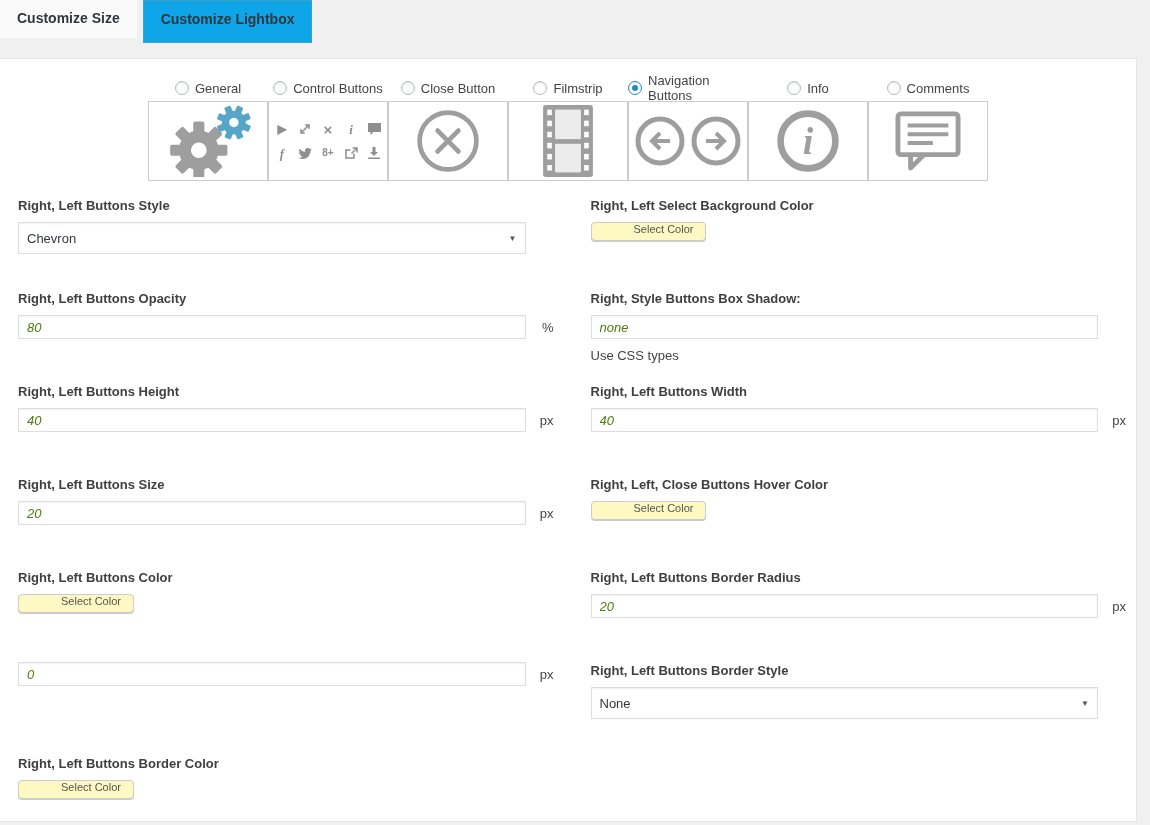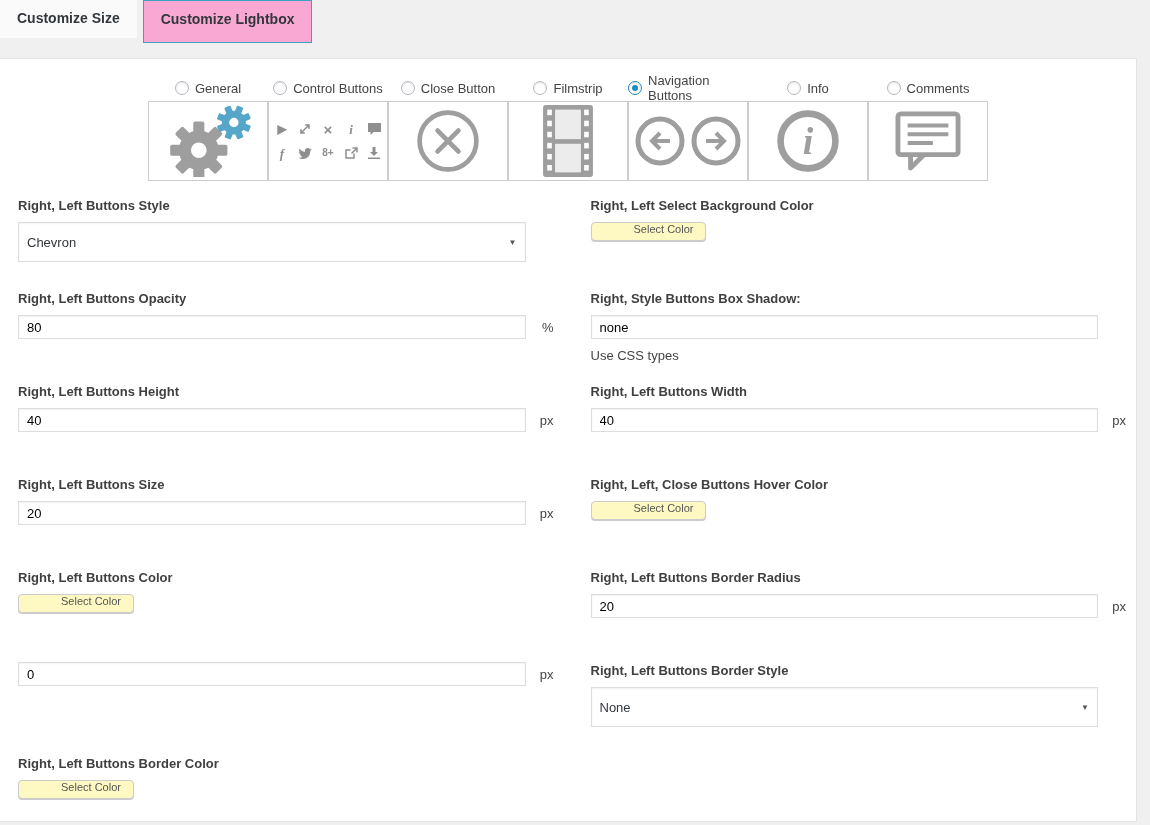--- a/index.html
+++ b/index.html
@@ -7,21 +7,21 @@
   body {
     font-family: "Liberation Sans", sans-serif;
     background:#ffffff;
   }
   .page { width:1150px; height:825px; background:#f0f0f1; overflow:hidden; }
 
   
   .tabs-bar { height:58px; background:#f0f0f1; display:flex; align-items:flex-start; }
   .tab { font-size:14px; font-weight:bold; color:#32373c; cursor:pointer; white-space:nowrap; }
   .tab-feed { background:#fafafa; padding:10px 17px; height:38px; }
-  .tab-lightbox { background:#f9a8d4; border:1px solid #3ea1c2; padding:10px 17px; height:43px; margin-left:6px; }
+  .tab-lightbox { background:#0ea5e9; border:1px solid #3ea1c2; padding:10px 17px; height:43px; margin-left:6px; }
 
   
   .panel { margin-right:13px; background:#ffffff; border:1px solid #e4e4e4; border-left:none; height:764px; }
 
   
   .icon-row { display:flex; justify-content:center; padding-top:21px; }
   .icon-group { width:120px; }
   .radio-line { display:flex; align-items:center; justify-content:center; gap:6px; margin-bottom:5px; height:16px; cursor:pointer; }
   .radio { width:14px; height:14px; border-radius:50%; border:1px solid #b4b9be; background:#fff;
            display:inline-block; position:relative; box-shadow:inset 0 1px 2px rgba(0,0,0,.12); flex:0 0 auto; }
@@ -35,24 +35,24 @@
   .ctrl-item { width:15px; height:14px; display:flex; align-items:center; justify-content:center;
                font-size:12px; font-weight:bold; line-height:1; }
   .serif-i { font-family:"Liberation Serif", serif; font-style:italic; font-weight:bold; font-size:13px; }
 
   
   .form-grid { display:grid; grid-template-columns:1fr 1fr; column-gap:65px; padding:16px 38px 0 18px; }
   .field { height:49px; margin-bottom:44px; }
   .field-label { font-size:13px; font-weight:bold; color:#404040; margin-bottom:8px; line-height:17px; }
   .control-row { display:flex; align-items:center; position:relative; }
   .text-input { flex:1; height:24px; border:1px solid #ddd; background:#fff; padding:0 8px;
-                font-size:13px; color:#000000; font-family:"Liberation Sans", sans-serif;
-                box-shadow:inset 0 1px 2px rgba(0,0,0,.06); outline:none; }
+                font-size:13px; color:#4d7c0f; font-family:"Liberation Sans", sans-serif;
+                box-shadow:inset 0 1px 2px rgba(0,0,0,.06); outline:none;font-style:italic; }
   .suffix { position:absolute; right:-28px; font-size:13px; color:#444; }
-  .fake-select { flex:1; height:40px; border:1px solid #ddd; background:#fff; display:flex; align-items:center;
+  .fake-select { flex:1; height:32px; border:1px solid #ddd; background:#fff; display:flex; align-items:center;
                  justify-content:space-between; padding:0 8px; font-size:13px; color:#32373c;
                  box-shadow:inset 0 1px 2px rgba(0,0,0,.06); cursor:pointer; }
   .caret { font-size:8px; color:#555; }
   .hint { font-size:13px; color:#444; margin-top:9px; }
 
   .color-btn { display:inline-flex; align-items:flex-start; border:1px solid #ccc; border-radius:4px;
                background:#fef9c3; height:19px; overflow:hidden; box-shadow:0 1px 0 #ccc; cursor:pointer; }
   .swatch { width:30px; border-right:1px solid #ccc; background:#fff; }
   .color-btn-text { display:flex; align-items:center; padding:0 12px; font-size:11px; color:#555; }
 </style>

